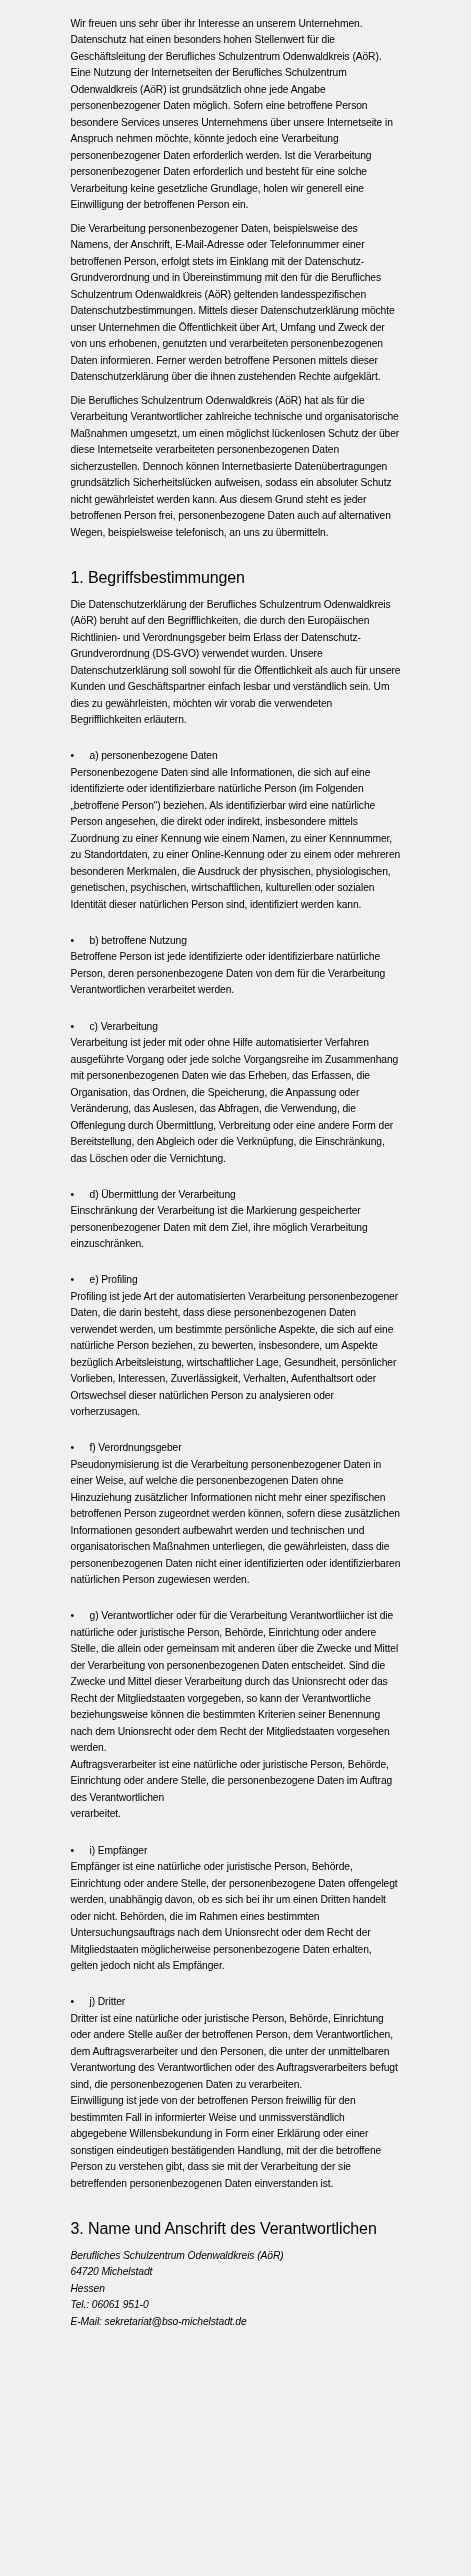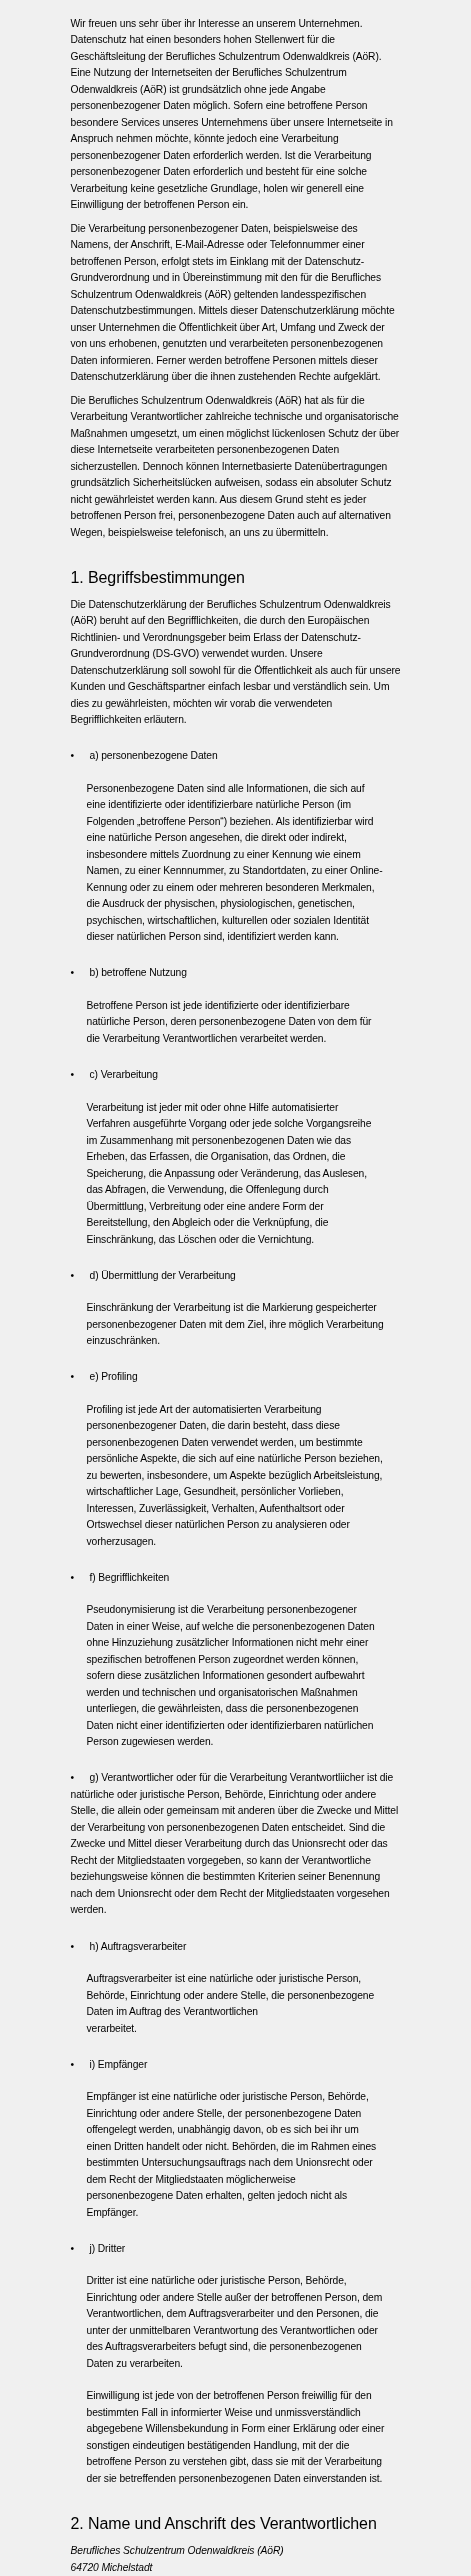--- a/index.html
+++ b/index.html
@@ -29,21 +29,21 @@
     letter-spacing: -0.1px;
   }
   .term {
     margin: 19.6px 0 0 0;
   }
   .term .bullet {
     display: inline-block;
     width: 19px;
   }
   .def {
-    margin: 16px;
+    margin: 0;
     white-space: pre-line;
   }
   .addr { white-space: normal; font-style: italic; }
   .addr-line { display: block; }
 </style>
 </head>
 <body style="background: rgb(240, 240, 240); color: rgb(0, 0, 0);">
 
 <main class="doc">
 
@@ -64,38 +64,37 @@
 
     <div class="term"><span class="bullet">•</span><span class="term-label">c) Verarbeitung</span></div>
     <p class="def">Verarbeitung ist jeder mit oder ohne Hilfe automatisierter Verfahren ausgeführte Vorgang oder jede solche Vorgangsreihe im Zusammenhang mit personenbezogenen Daten wie das Erheben, das Erfassen, die Organisation, das Ordnen, die Speicherung, die Anpassung oder Veränderung, das Auslesen, das Abfragen, die Verwendung, die Offenlegung durch Übermittlung, Verbreitung oder eine andere Form der Bereitstellung, den Abgleich oder die Verknüpfung, die Einschränkung, das Löschen oder die Vernichtung.</p>
 
     <div class="term"><span class="bullet">•</span><span class="term-label">d) Übermittlung der Verarbeitung</span></div>
     <p class="def">Einschränkung der Verarbeitung ist die Markierung gespeicherter personenbezogener Daten mit dem Ziel, ihre möglich Verarbeitung einzuschränken.</p>
 
     <div class="term"><span class="bullet">•</span><span class="term-label">e) Profiling</span></div>
     <p class="def">Profiling ist jede Art der automatisierten Verarbeitung personenbezogener Daten, die darin besteht, dass diese personenbezogenen Daten verwendet werden, um bestimmte persönliche Aspekte, die sich auf eine natürliche Person beziehen, zu bewerten, insbesondere, um Aspekte bezüglich Arbeitsleistung, wirtschaftlicher Lage, Gesundheit, persönlicher Vorlieben, Interessen, Zuverlässigkeit, Verhalten, Aufenthaltsort oder Ortswechsel dieser natürlichen Person zu analysieren oder vorherzusagen.</p>
 
-    <div class="term"><span class="bullet">•</span><span class="term-label">f) Begrifflichkeiten</span></div>
+    <div class="term"><span class="bullet">•</span><span class="term-label">f) Verordnungsgeber</span></div>
     <p class="def">Pseudonymisierung ist die Verarbeitung personenbezogener Daten in einer Weise, auf welche die personenbezogenen Daten ohne Hinzuziehung zusätzlicher Informationen nicht mehr einer spezifischen betroffenen Person zugeordnet werden können, sofern diese zusätzlichen Informationen gesondert aufbewahrt werden und technischen und organisatorischen Maßnahmen unterliegen, die gewährleisten, dass die personenbezogenen Daten nicht einer identifizierten oder identifizierbaren natürlichen Person zugewiesen werden.</p>
 
     <div class="term"><span class="bullet">•</span><span class="term-label">g) Verantwortlicher oder für die Verarbeitung Verantwortliicher ist die natürliche oder juristische Person, Behörde, Einrichtung oder andere Stelle, die allein oder gemeinsam mit anderen über die Zwecke und Mittel der Verarbeitung von personenbezogenen Daten entscheidet. Sind die Zwecke und Mittel dieser Verarbeitung durch das Unionsrecht oder das Recht der Mitgliedstaaten vorgegeben, so kann der Verantwortliche beziehungsweise können die bestimmten Kriterien seiner Benennung nach dem Unionsrecht oder dem Recht der Mitgliedstaaten vorgesehen werden.</span></div>
 
-    <div class="term"><span class="bullet">•</span><span class="term-label">h) Auftragsverarbeiter</span></div>
     <p class="def">Auftragsverarbeiter ist eine natürliche oder juristische Person, Behörde, Einrichtung oder andere Stelle, die personenbezogene Daten im Auftrag des Verantwortlichen
 verarbeitet.</p>
 
     <div class="term"><span class="bullet">•</span><span class="term-label">i) Empfänger</span></div>
     <p class="def">Empfänger ist eine natürliche oder juristische Person, Behörde, Einrichtung oder andere Stelle, der personenbezogene Daten offengelegt werden, unabhängig davon, ob es sich bei ihr um einen Dritten handelt oder nicht. Behörden, die im Rahmen eines bestimmten Untersuchungsauftrags nach dem Unionsrecht oder dem Recht der Mitgliedstaaten möglicherweise personenbezogene Daten erhalten, gelten jedoch nicht als Empfänger.</p>
 
     <div class="term"><span class="bullet">•</span><span class="term-label">j) Dritter</span></div>
     <p class="def">Dritter ist eine natürliche oder juristische Person, Behörde, Einrichtung oder andere Stelle außer der betroffenen Person, dem Verantwortlichen, dem Auftragsverarbeiter und den Personen, die unter der unmittelbaren Verantwortung des Verantwortlichen oder des Auftragsverarbeiters befugt sind, die personenbezogenen Daten zu verarbeiten.</p>
 
     <p class="def">Einwilligung ist jede von der betroffenen Person freiwillig für den bestimmten Fall in informierter Weise und unmissverständlich abgegebene Willensbekundung in Form einer Erklärung oder einer sonstigen eindeutigen bestätigenden Handlung, mit der die betroffene Person zu verstehen gibt, dass sie mit der Verarbeitung der sie betreffenden personenbezogenen Daten einverstanden ist.</p>
 
-  <h2 class="heading">2. Name und Anschrift des Verantwortlichen</h2>
+  <h2 class="heading">3. Name und Anschrift des Verantwortlichen</h2>
   <p class="para addr">
       <span class="addr-line">Berufliches Schulzentrum Odenwaldkreis (AöR)</span>
       <span class="addr-line">64720 Michelstadt</span>
       <span class="addr-line">Hessen</span>
       <span class="addr-line">Tel.: 06061 951-0</span>
       <span class="addr-line">E-Mail: sekretariat@bso-michelstadt.de</span>
     </p>
 
 </main>
 

